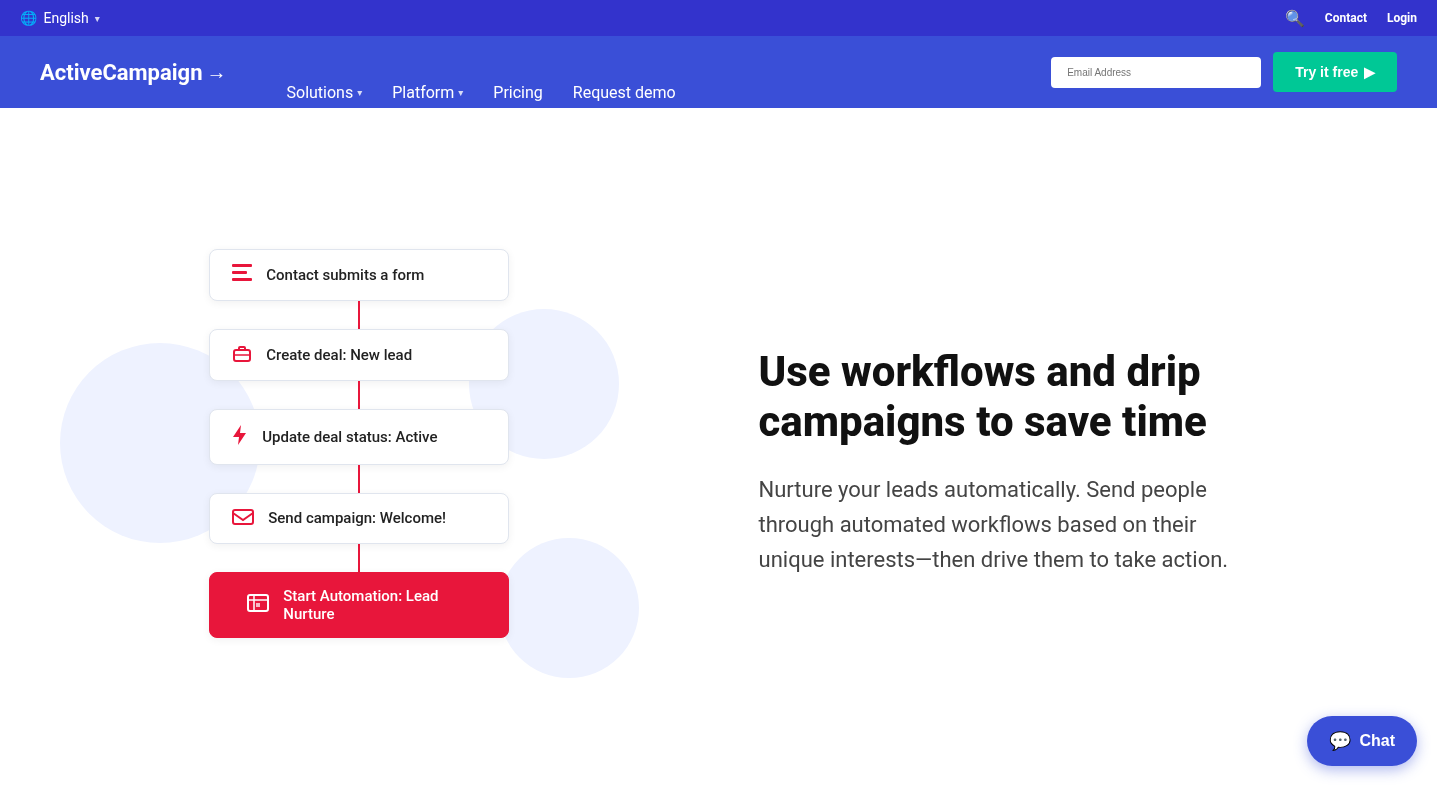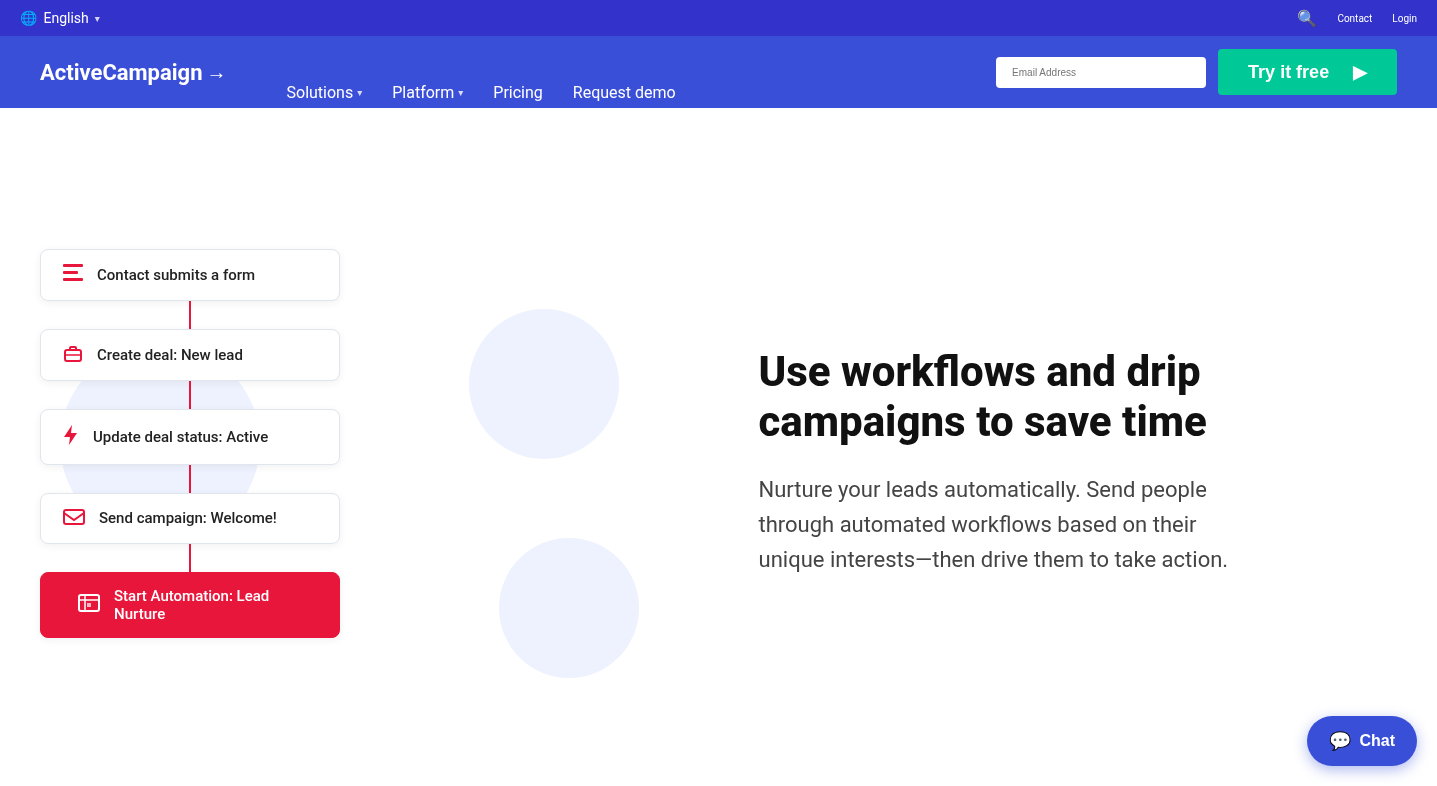--- a/index.html
+++ b/index.html
@@ -22,21 +22,22 @@
       font-size: 14px;
     }
     .top-bar-right {
       display: flex;
       align-items: center;
       gap: 20px;
     }
     .top-bar-right a {
       color: white;
       text-decoration: none;
-      font-size: 10px;
+      font-size: 12px;
+      font-weight: bold;
     }
     .search-icon-btn {
       background: none;
       border: none;
       cursor: pointer;
       color: white;
       font-size: 16px;
     }
 
     
@@ -88,46 +89,46 @@
       border-radius: 4px;
       font-size: 10px;
       width: 210px;
       outline: none;
       color: #555;
     }
     .try-free-btn {
       background: #00c896;
       color: white;
       border: none;
-      padding: 12px 30px;
+      padding: 12px 22px;
       border-radius: 4px;
-      font-size: 18px;
+      font-size: 14px;
       font-weight: 600;
       cursor: pointer;
       white-space: nowrap;
       display: flex;
       align-items: center;
-      gap: 24px;
+      gap: 6px;
     }
 
     
     .main-content {
       display: flex;
       align-items: center;
       min-height: 670px;
       background: white;
       position: relative;
     }
 
     
     .workflow-section {
       width: 50%;
       display: flex;
       align-items: center;
-      justify-content: flex-start;
+      justify-content: center;
       padding: 60px 40px;
       position: relative;
       min-height: 670px;
     }
 
     
     .circle-bg {
       position: absolute;
       border-radius: 50%;
       background: #eef2ff;

